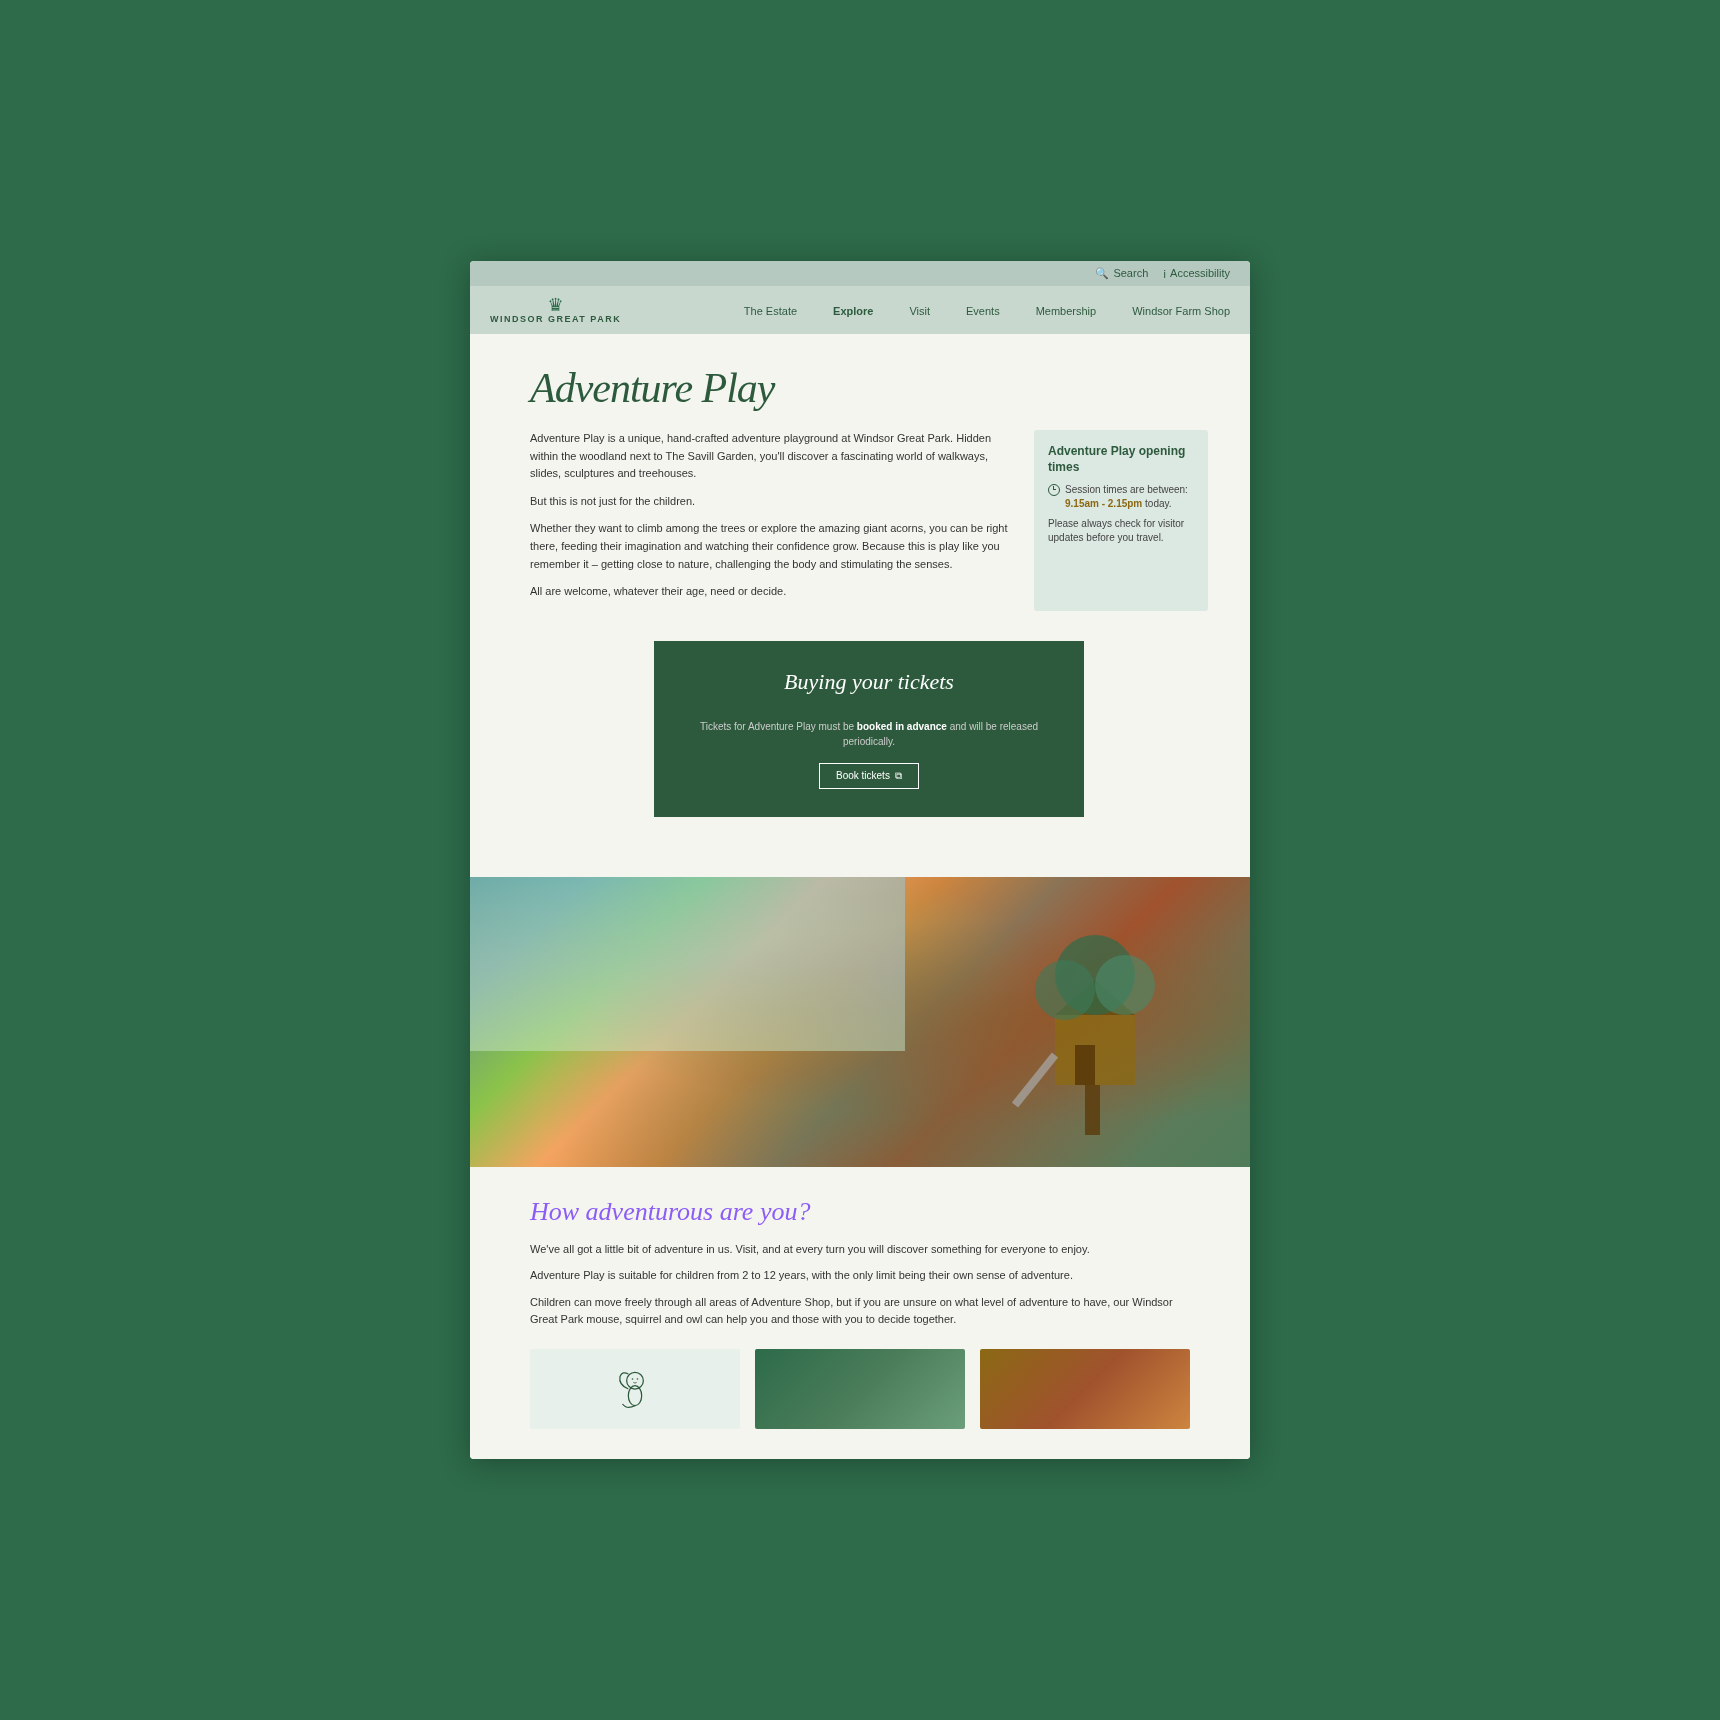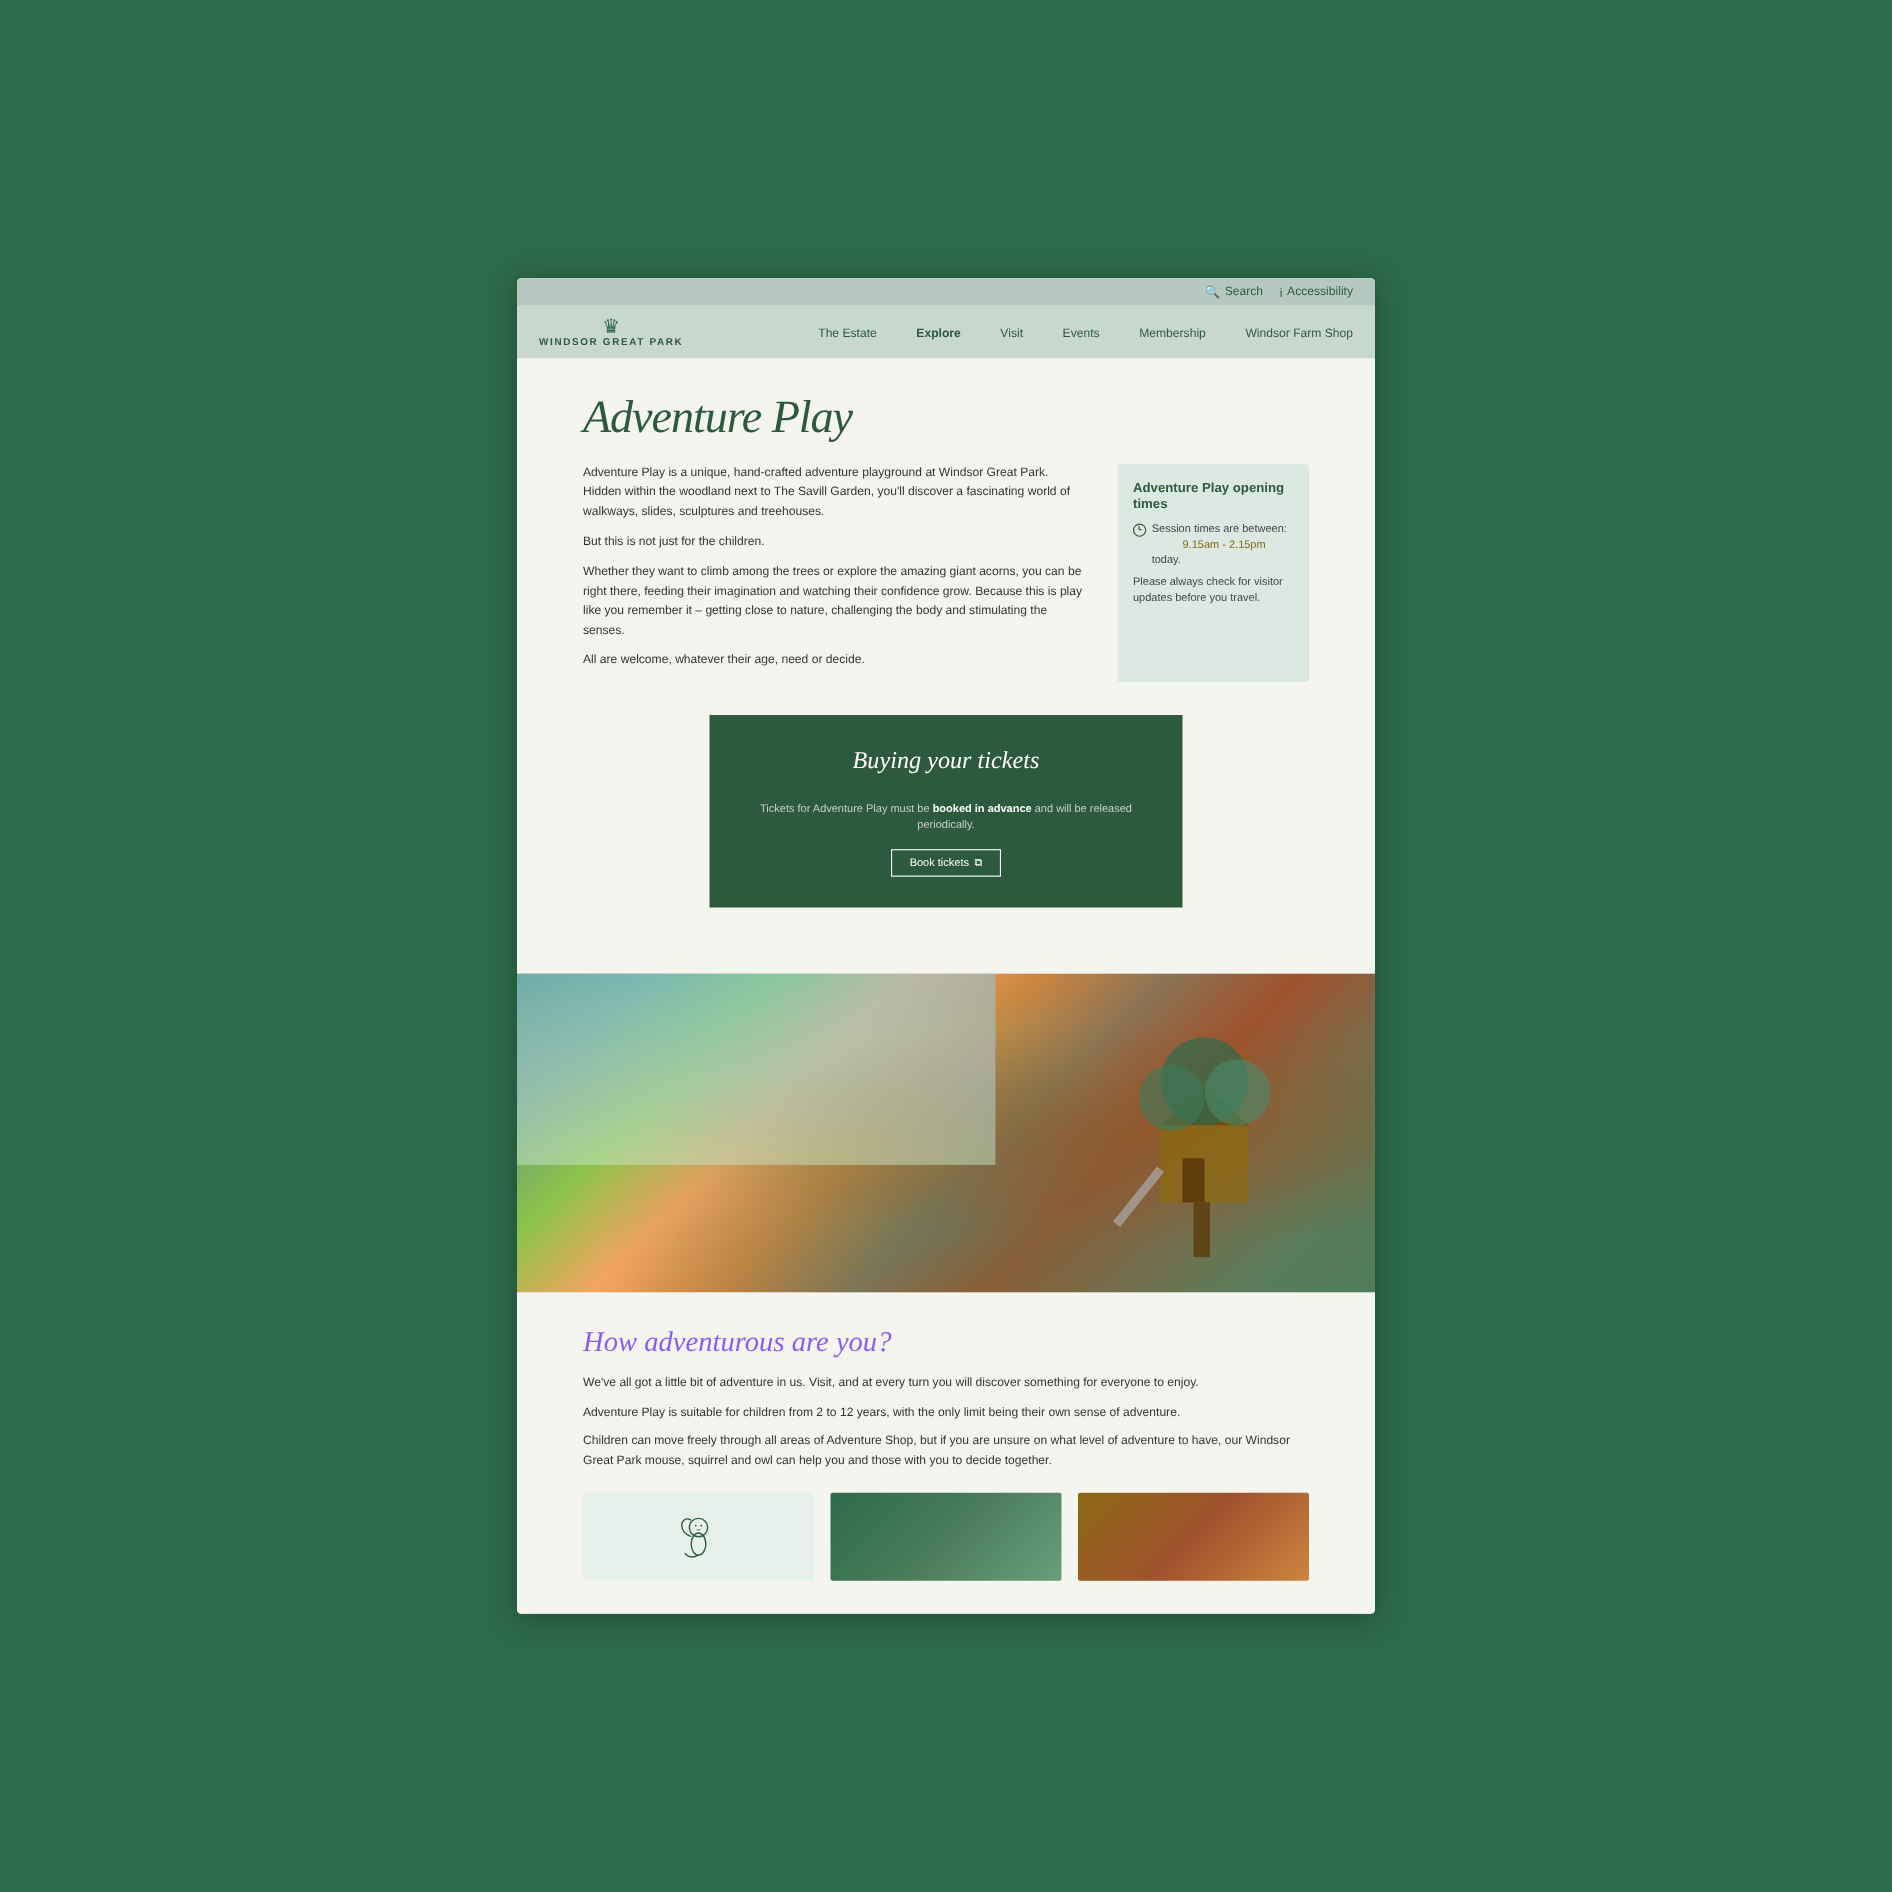--- a/index.html
+++ b/index.html
@@ -74,21 +74,21 @@
       font-size: 11px;
       color: #2d5a3d;
       text-decoration: none;
     }
     .nav-links li a.active {
       font-weight: bold;
     }
     
     .main-content {
       background: #f5f5f0;
-      padding: 30px 60px 30px 60px;
+      padding: 30px 42px 30px 60px;
     }
     .page-title {
       font-family: 'Palatino Linotype', Palatino, Georgia, serif;
       font-size: 42px;
       color: #2d5a3d;
       margin-bottom: 18px;
       font-style: italic;
       font-weight: normal;
       letter-spacing: -1px;
     }
@@ -156,22 +156,21 @@
       left: 4px;
     }
     .sidebar-box .time-text {
       font-size: 10px;
       color: #444;
       font-family: Arial, sans-serif;
       line-height: 1.4;
     }
     .sidebar-box .time-highlight {
       color: #8b6914;
-      font-weight: normal;
-      margin-left: 28px;
+      font-weight: bold;
     }
     .sidebar-box .update-text {
       font-size: 10px;
       color: #444;
       font-family: Arial, sans-serif;
       line-height: 1.4;
       margin-top: 6px;
     }
     
     .tickets-section {

